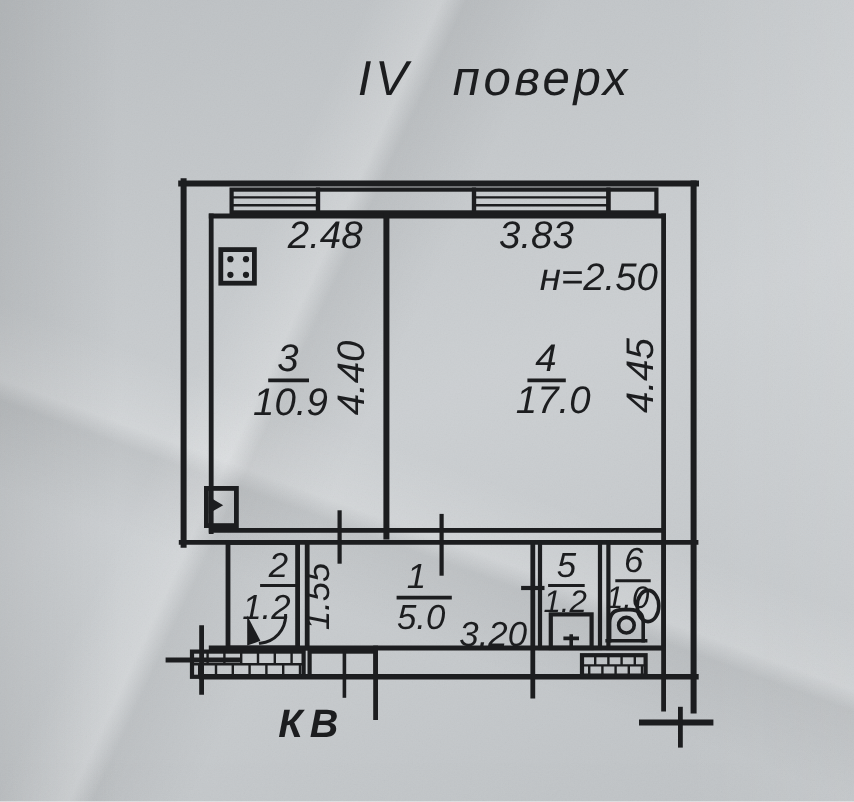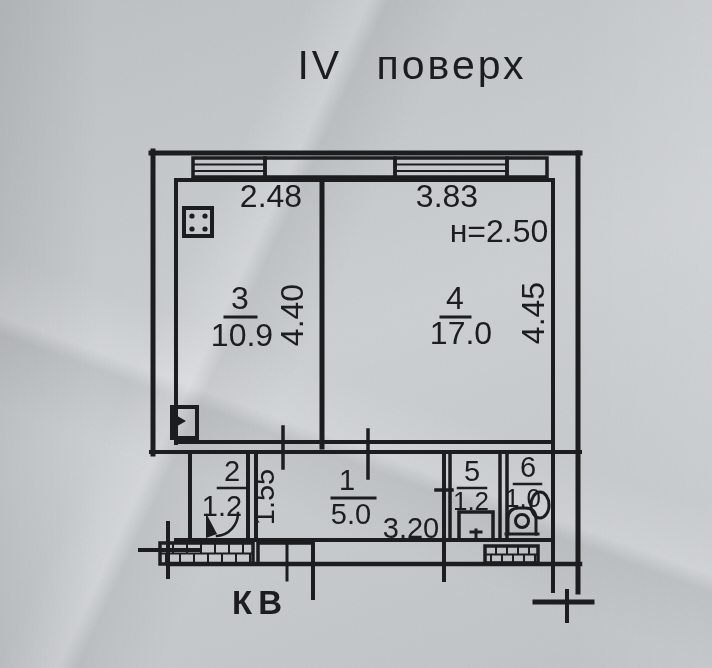--- a/index.html
+++ b/index.html
@@ -8,20 +8,21 @@
     width:712px;height:668px;
     background:
       linear-gradient(90deg, rgba(0,0,0,0.07), rgba(0,0,0,0) 14%),
       linear-gradient(270deg, rgba(255,255,255,0.10), rgba(0,0,0,0) 20%),
       linear-gradient(115deg, rgba(255,255,255,0) 30%, rgba(255,255,255,0.18) 36%, rgba(0,0,0,0.05) 38%, rgba(255,255,255,0) 46%),
       linear-gradient(200deg, rgba(255,255,255,0) 55%, rgba(255,255,255,0.16) 62%, rgba(0,0,0,0.05) 64%, rgba(255,255,255,0) 72%),
       linear-gradient(160deg, rgba(0,0,0,0.05), rgba(255,255,255,0.10) 50%, rgba(0,0,0,0.04)),
       var(--paper,#c6cacd);
     overflow:hidden;
     font-family:"Liberation Sans", sans-serif;
+    font-style:italic;
   }
   svg{position:absolute;inset:0;}
   .ink{stroke:var(--ink,#1c1d1f);fill:none;stroke-linecap:square;}
   .ink-fill{fill:var(--ink,#1c1d1f);stroke:none;}
   .w5{stroke-width:5}.w45{stroke-width:4.5}.w4{stroke-width:4}
   .w35{stroke-width:3.5}.w3{stroke-width:3}.w25{stroke-width:2.5}.w2{stroke-width:2}
   text{
     fill:var(--ink,#1c1d1f);
     font-family:"Liberation Sans", sans-serif;
     font-weight:500;

